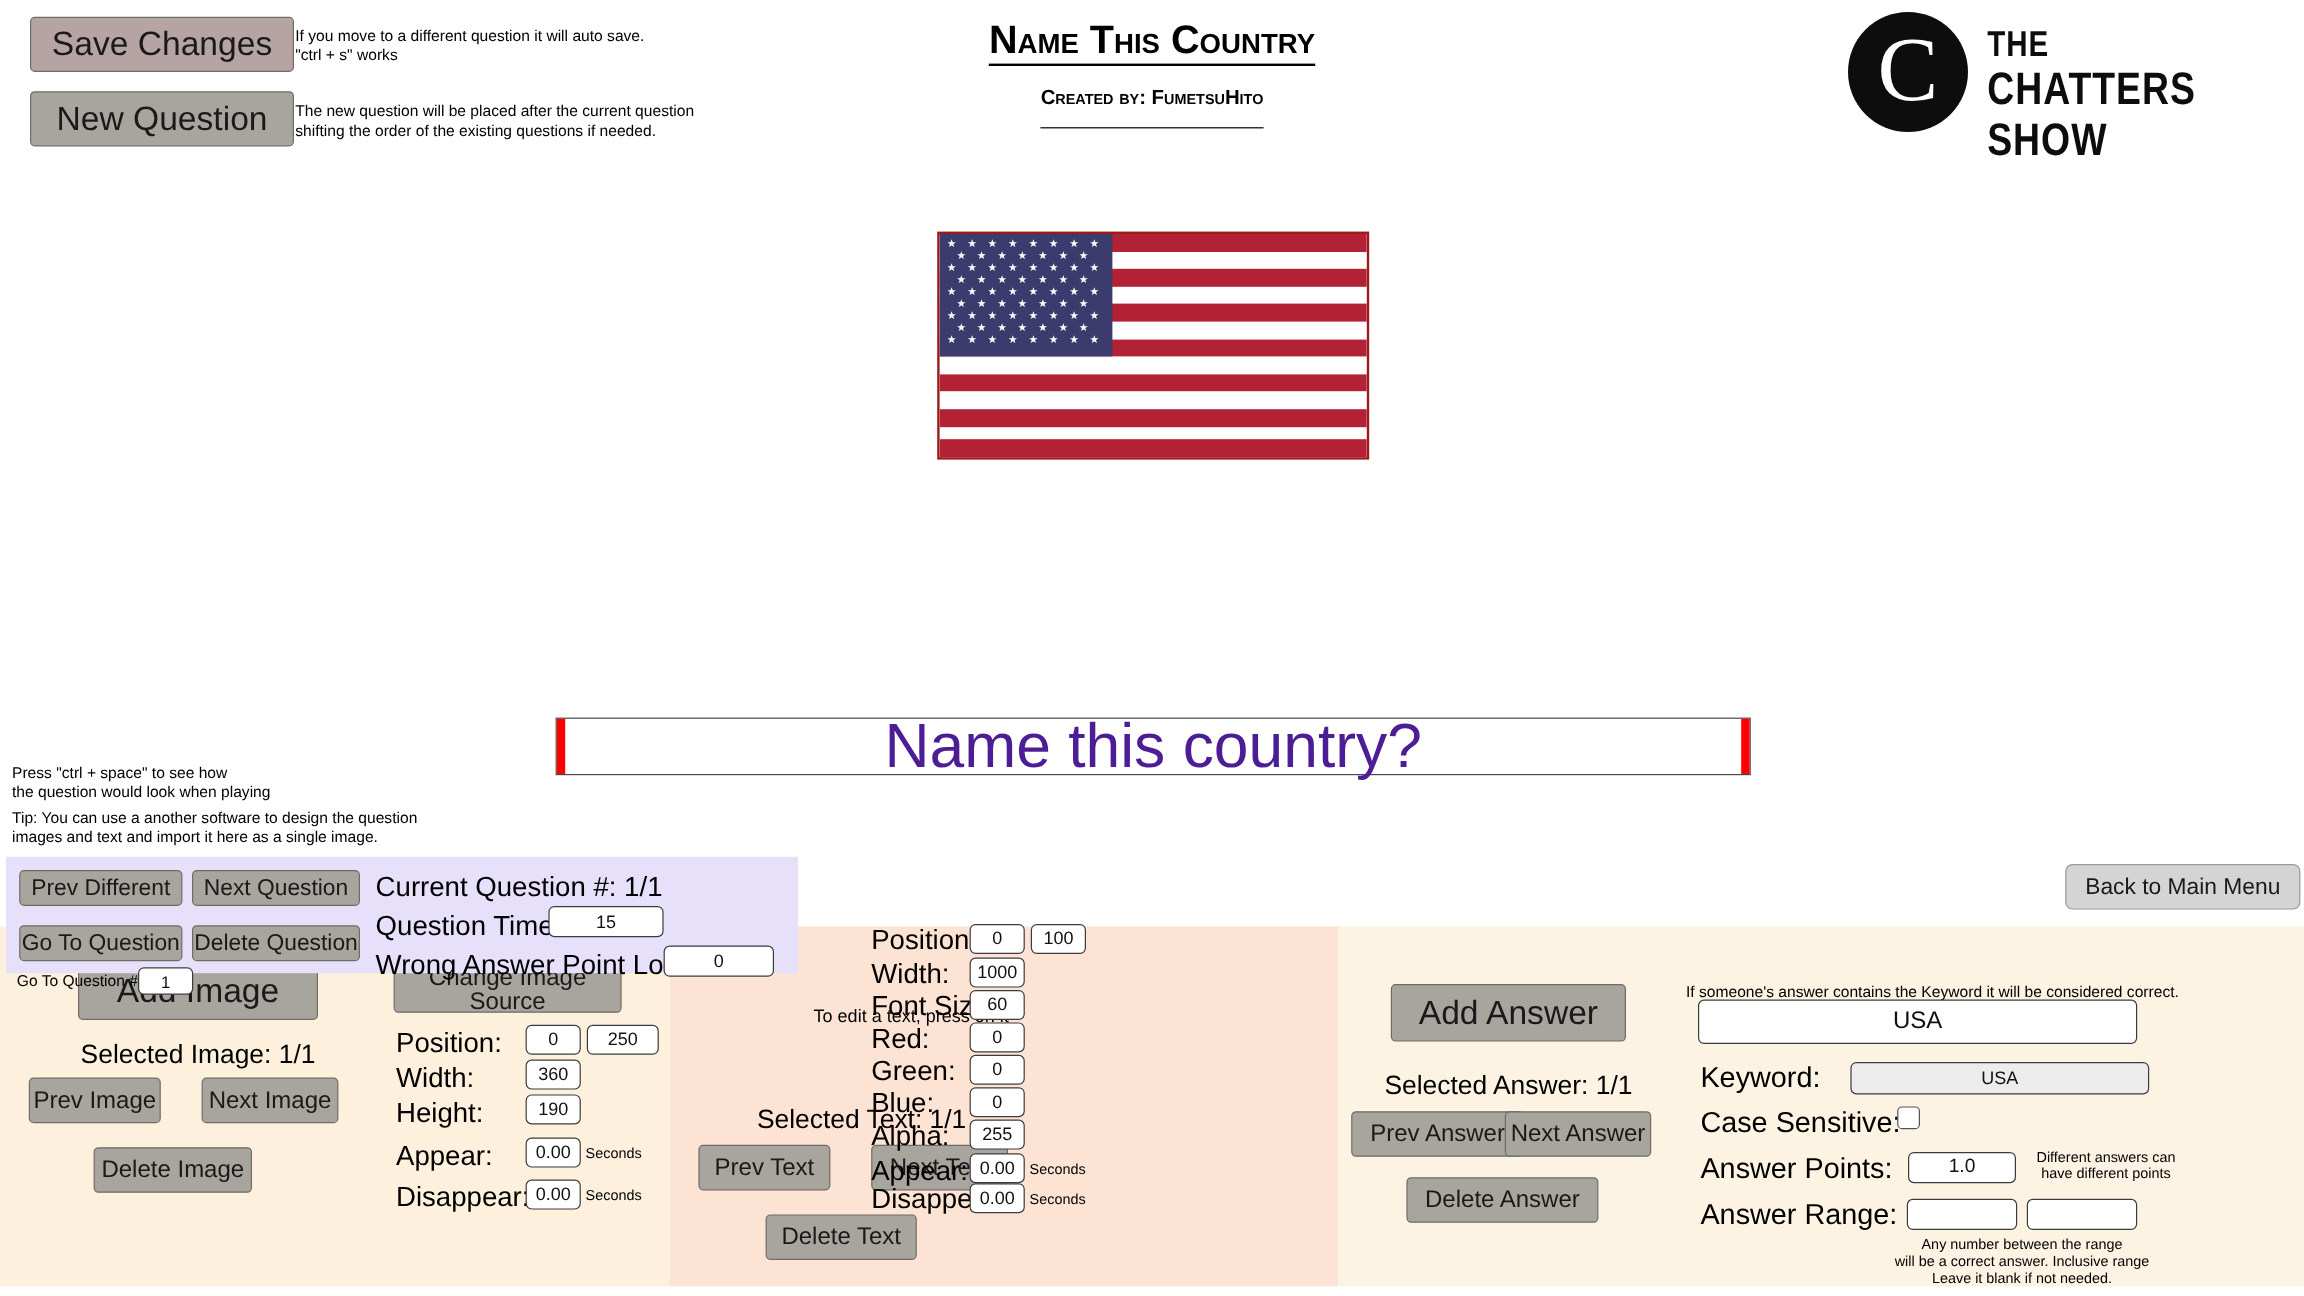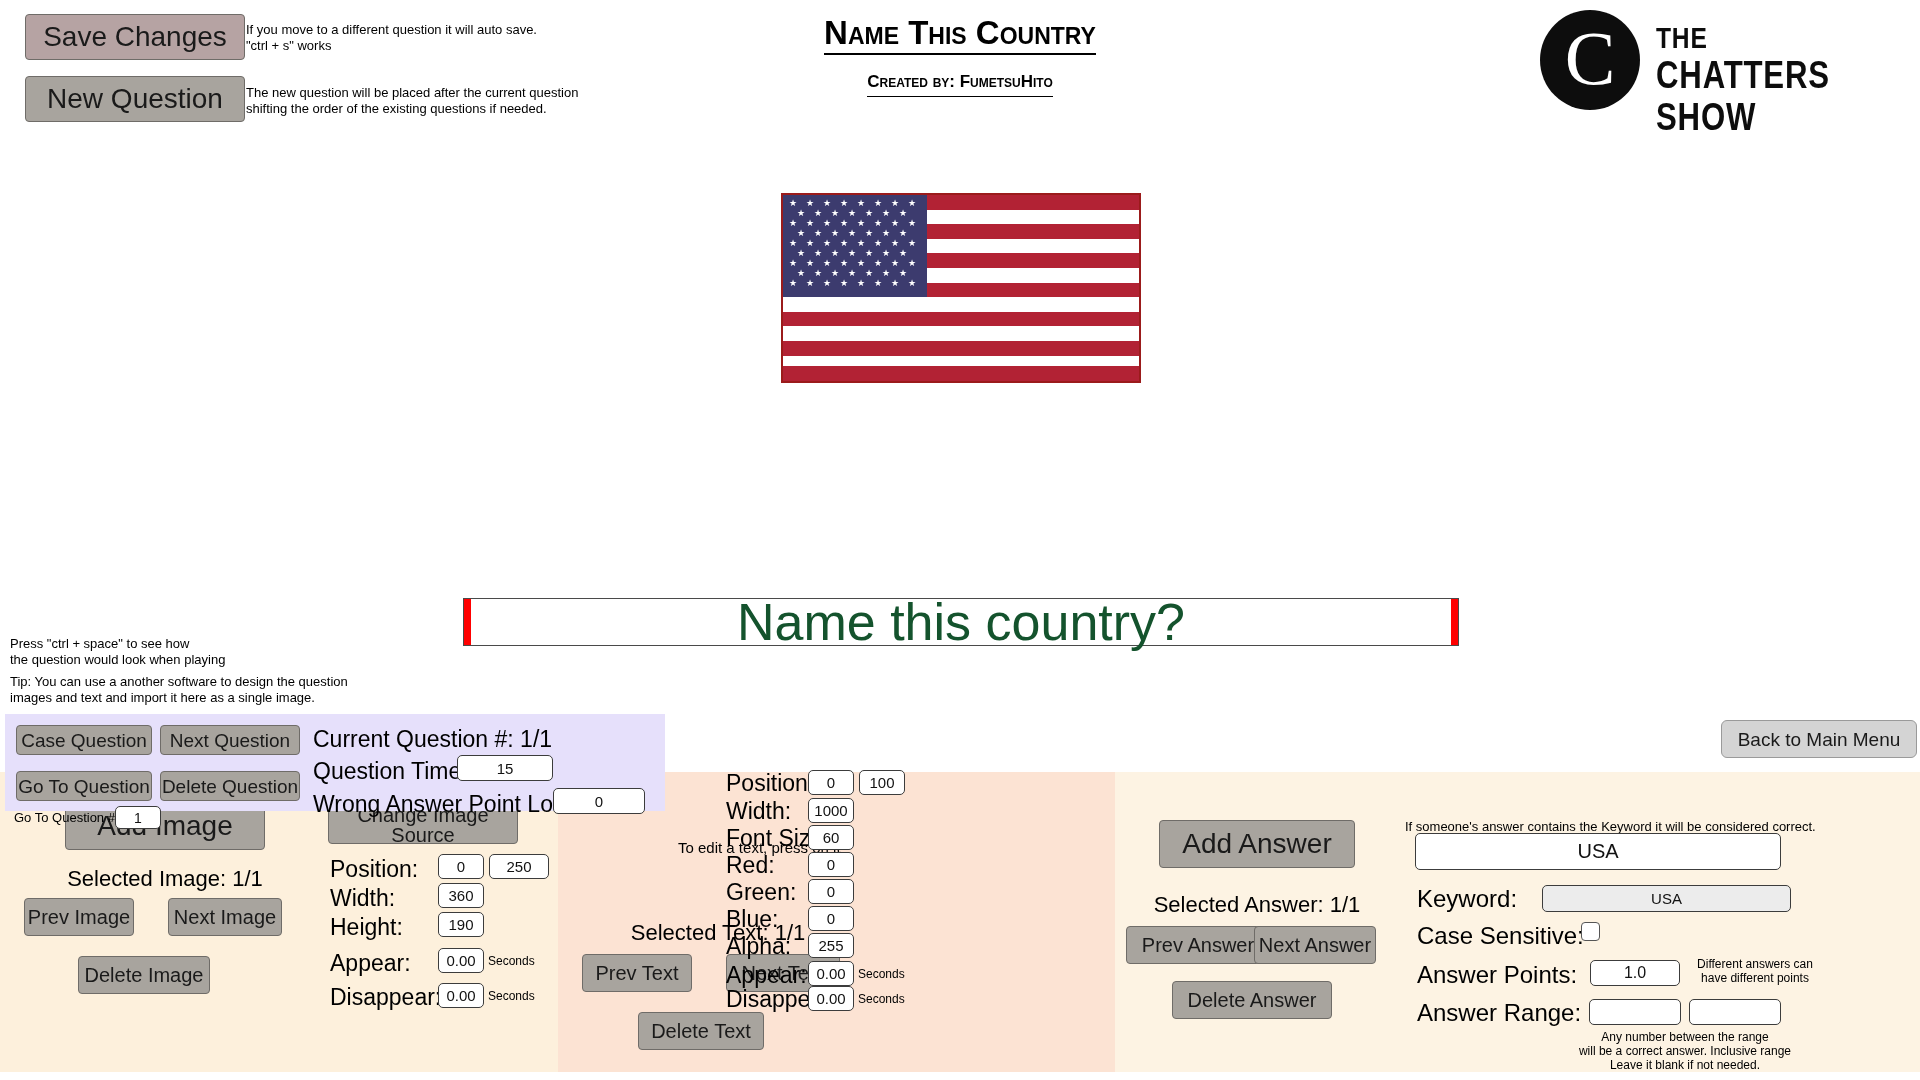--- a/index.html
+++ b/index.html
@@ -85,21 +85,21 @@
   #question-textbox{
     border:1px solid #4a4a4a;
     background:#ffffff;
     box-sizing:border-box;
     display:flex;align-items:center;justify-content:center;
     position:relative;
   }
   .redbar{position:absolute;top:0;bottom:0;width:7px;background:#ff0000;}
   #question-text{
     font-family:"Liberation Sans",sans-serif;
-    font-size:52px;color:#14532d;white-space:nowrap;
+    font-size:52px;color:#4c1d95;white-space:nowrap;
   }
 
   .chk{
     width:19px;height:19px;border:1px solid #555;border-radius:4px;
     background:#fff;box-sizing:border-box;display:inline-block;cursor:pointer;
   }
 </style>
 </head>
 <body>
 
@@ -116,21 +116,21 @@
 </div>
 <div class="abs lbl hint" style="left:246px;top:85px;width:390px;">
   <div>The new question will be placed after the current question</div>
   <div>shifting the order of the existing questions if needed.</div>
 </div>
 
 <div class="abs" style="left:660px;top:14px;width:600px;text-align:center;">
   <span class="smallcaps" style="font-size:33px;border-bottom:2px solid #000;padding-bottom:2px;">Name This Country</span>
 </div>
 <div class="abs" style="left:660px;top:72px;width:600px;text-align:center;">
-  <span class="smallcaps" style="font-size:17px;border-bottom:1px solid #000;padding-bottom:5px;">Created by: FumetsuHito</span>
+  <span class="smallcaps" style="font-size:17px;border-bottom:1px solid #000;padding-bottom:15px;">Created by: FumetsuHito</span>
 </div>
 
 <div class="abs" style="left:1540px;top:10px;">
   <div id="logo-circle">
     <span>C</span>
   </div>
 </div>
 <div class="abs" style="left:1656px;top:22px;width:300px;">
   <div class="logo-word" style="font-size:30px;line-height:32px;">THE</div>
   <div class="logo-word" style="font-size:38px;line-height:42px;">CHATTERS SHOW</div>
@@ -402,21 +402,21 @@
   <div class="abs lbl tiny" style="left:420px;top:259px;width:300px;text-align:center;">
     <div>Any number between the range</div>
     <div>will be a correct answer. Inclusive range</div>
     <div>Leave it blank if not needed.</div>
   </div>
 </div>
 
 <div class="abs panel" id="question-panel" style="left:5px;top:714px;width:660px;height:97px;">
 
   <div class="abs btn" style="left:11px;top:11px;width:136px;height:30px;font-size:19px;">
-    <span>Case Question</span>
+    <span>Prev Different</span>
   </div>
   <div class="abs btn" style="left:155px;top:11px;width:140px;height:30px;font-size:19px;">
     <span>Next Question</span>
   </div>
   <div class="abs btn" style="left:11px;top:57px;width:136px;height:30px;font-size:19px;">
     <span>Go To Question</span>
   </div>
   <div class="abs btn" style="left:155px;top:57px;width:140px;height:30px;font-size:19px;">
     <span>Delete Question</span>
   </div>

